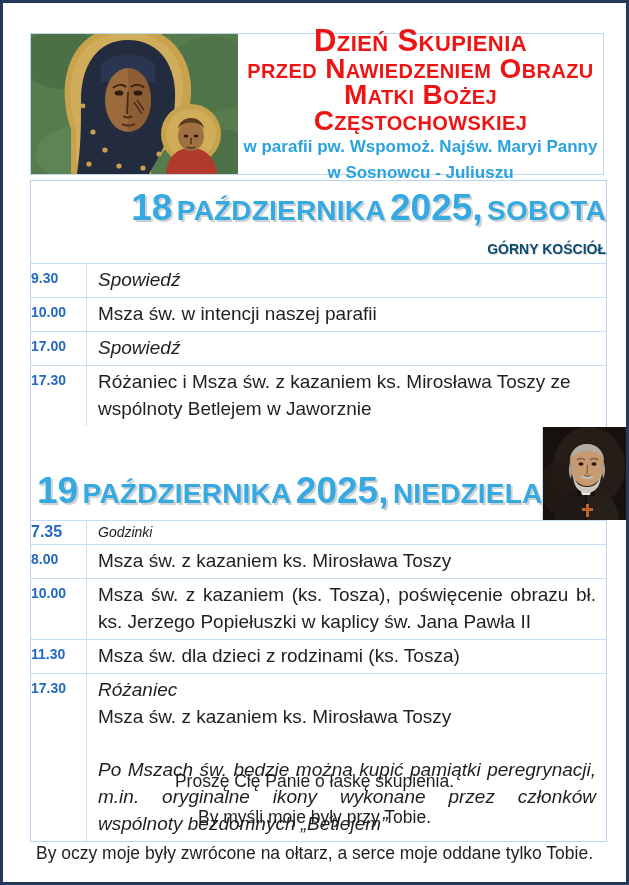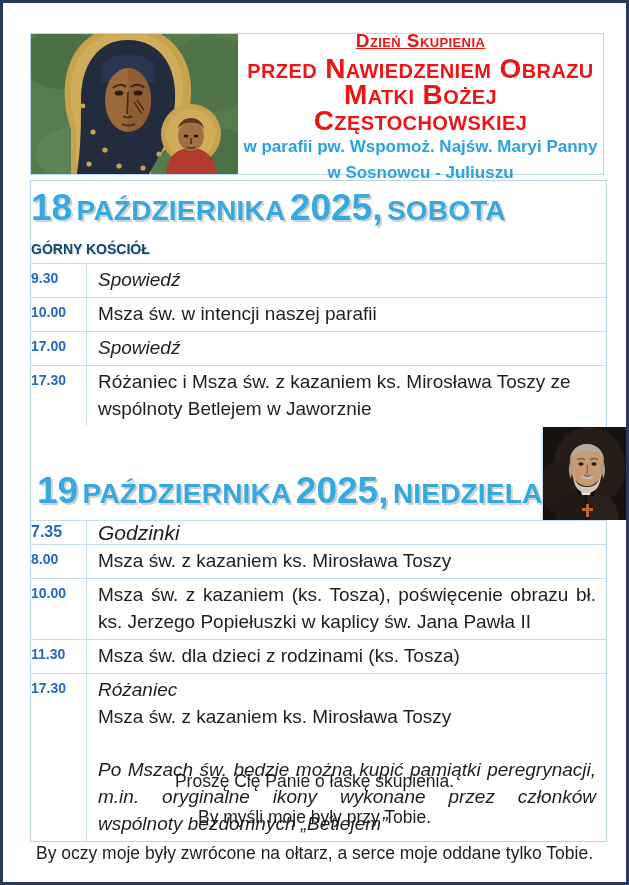--- a/index.html
+++ b/index.html
@@ -18,33 +18,33 @@
   }
   .madonna-wrap { width:207px; height:140px; flex:0 0 auto; }
   .header-titles {
     flex:1; display:flex; flex-direction:column; justify-content:center;
     text-align:center; padding:2px 4px 0 4px;
   }
   .title-red {
     color:#ee1414; font-weight:bold; font-variant:small-caps;
     letter-spacing:.4px;
   }
-  .title-red.l1 { font-size:19px; line-height:31px;text-decoration:underline; }
+  .title-red.l1 { font-size:31px; line-height:31px; }
   .title-red.l2, .title-red.l3 { font-size:28px; line-height:26px; }
   .title-blue {
     color:#2aa2e0; font-weight:bold; font-size:17px; line-height:26px;
   }
 
   
   .schedule {
     position:absolute; left:27px; top:177px; width:577px;
     border:1px solid #b9d4ec; background:#fff;
   }
   .section-header {
-    border-bottom:1px solid #c9ddf0; text-align:left; padding:6px 0 4px 0;
+    border-bottom:1px solid #c9ddf0; text-align:right; padding:6px 0 4px 0;
   }
   .date-line { white-space:nowrap; }
   .date-big, .date-small {
     color:#35a9e1; font-weight:bold;
     text-shadow:2px 2px 0 rgba(150,150,150,.45);
   }
   .date-big   { font-size:37px; letter-spacing:0; }
   .date-small { font-size:28px; letter-spacing:.2px; }
   .location-line {
     color:#0c4a6e; font-weight:bold; font-size:14px; line-height:20px;
@@ -63,21 +63,21 @@
   }
   .sched-row { display:flex; border-bottom:1px solid #c9ddf0; }
   .sched-row:last-child { border-bottom:none; }
   .time-cell {
     width:56px; flex:0 0 auto; border-right:1px solid #c9ddf0;
     padding:4px 6px 0 0;
     color:#2468c0; font-weight:bold; font-size:14px; line-height:20px;
   }
   .desc-cell { flex:1; padding:2px 10px 4px 11px; font-size:19px; line-height:27px; }
   .line.italic { font-style:italic; }
-  .line.italic-small { font-style:italic; font-size:21px; line-height:19px; padding-top:2px; }
+  .line.italic-small { font-style:italic; font-size:14px; line-height:19px; padding-top:2px; }
   .line.normal-justify, .line.italic-justify { text-align:justify; }
   .line.italic-justify { font-style:italic; }
   .line.spacer { height:26px; }
   .row-small .time-cell { font-size:16px; padding-top:2px; line-height:17px; }
   .row-small .desc-cell { padding-top:0; padding-bottom:2px; }
 
   
   .footer {
     position:absolute; left:0; right:0; top:768px; text-align:center;
     font-size:17.5px; color:#1f1f1f;

